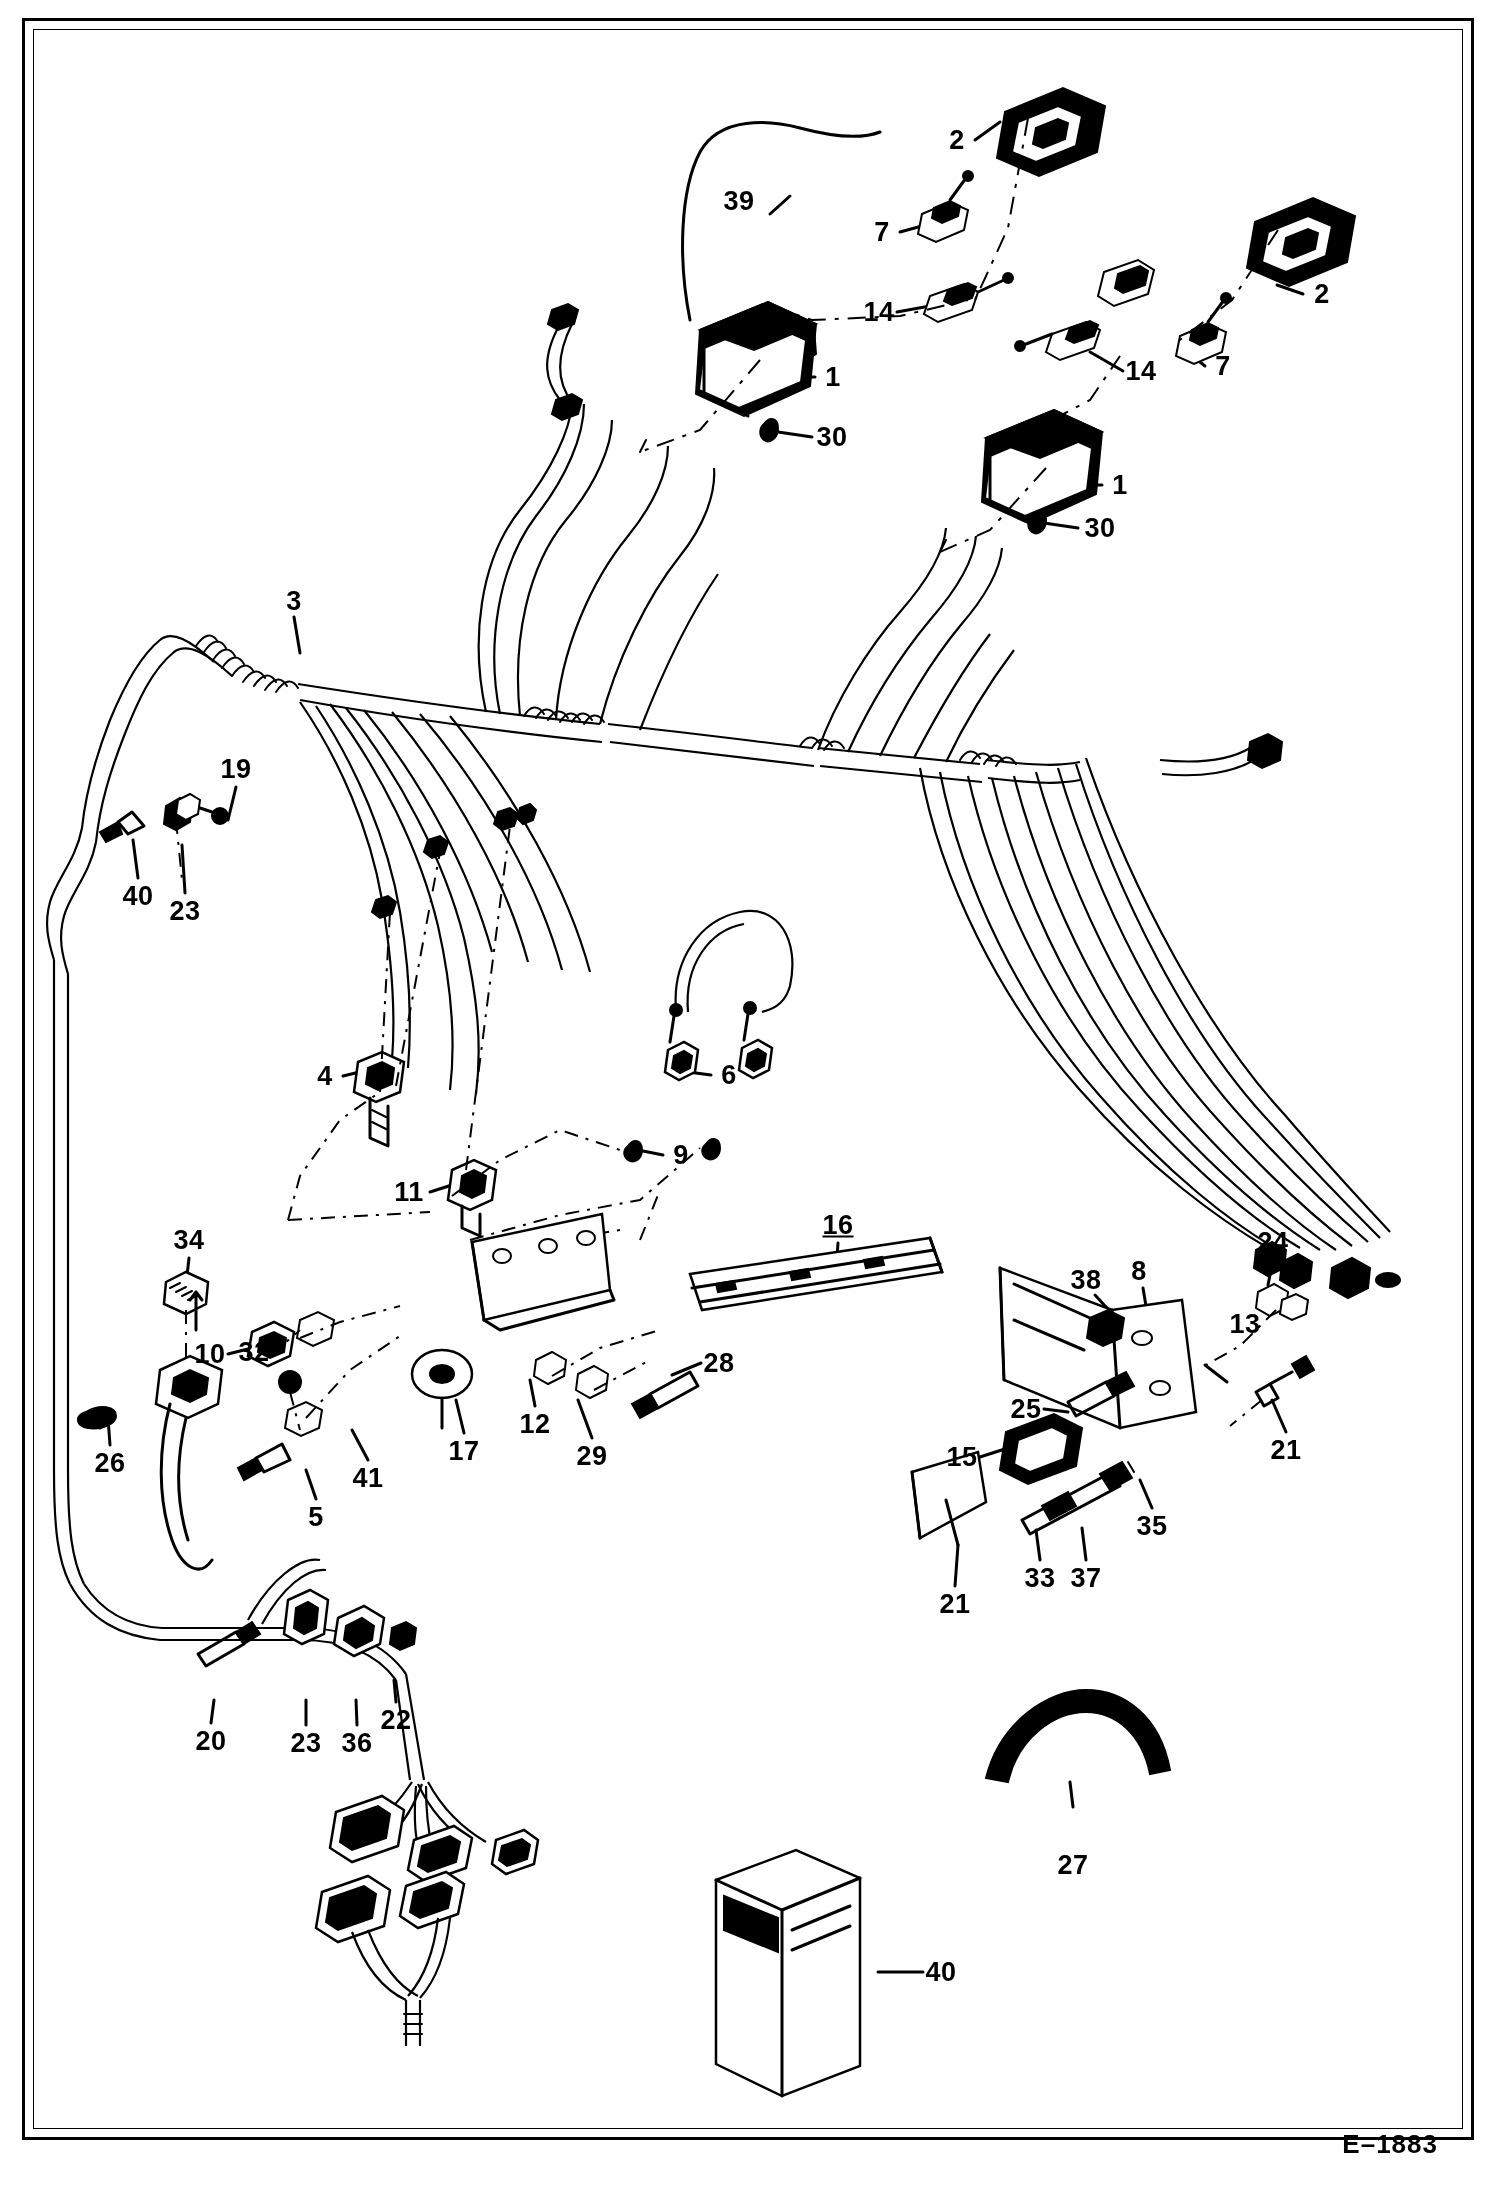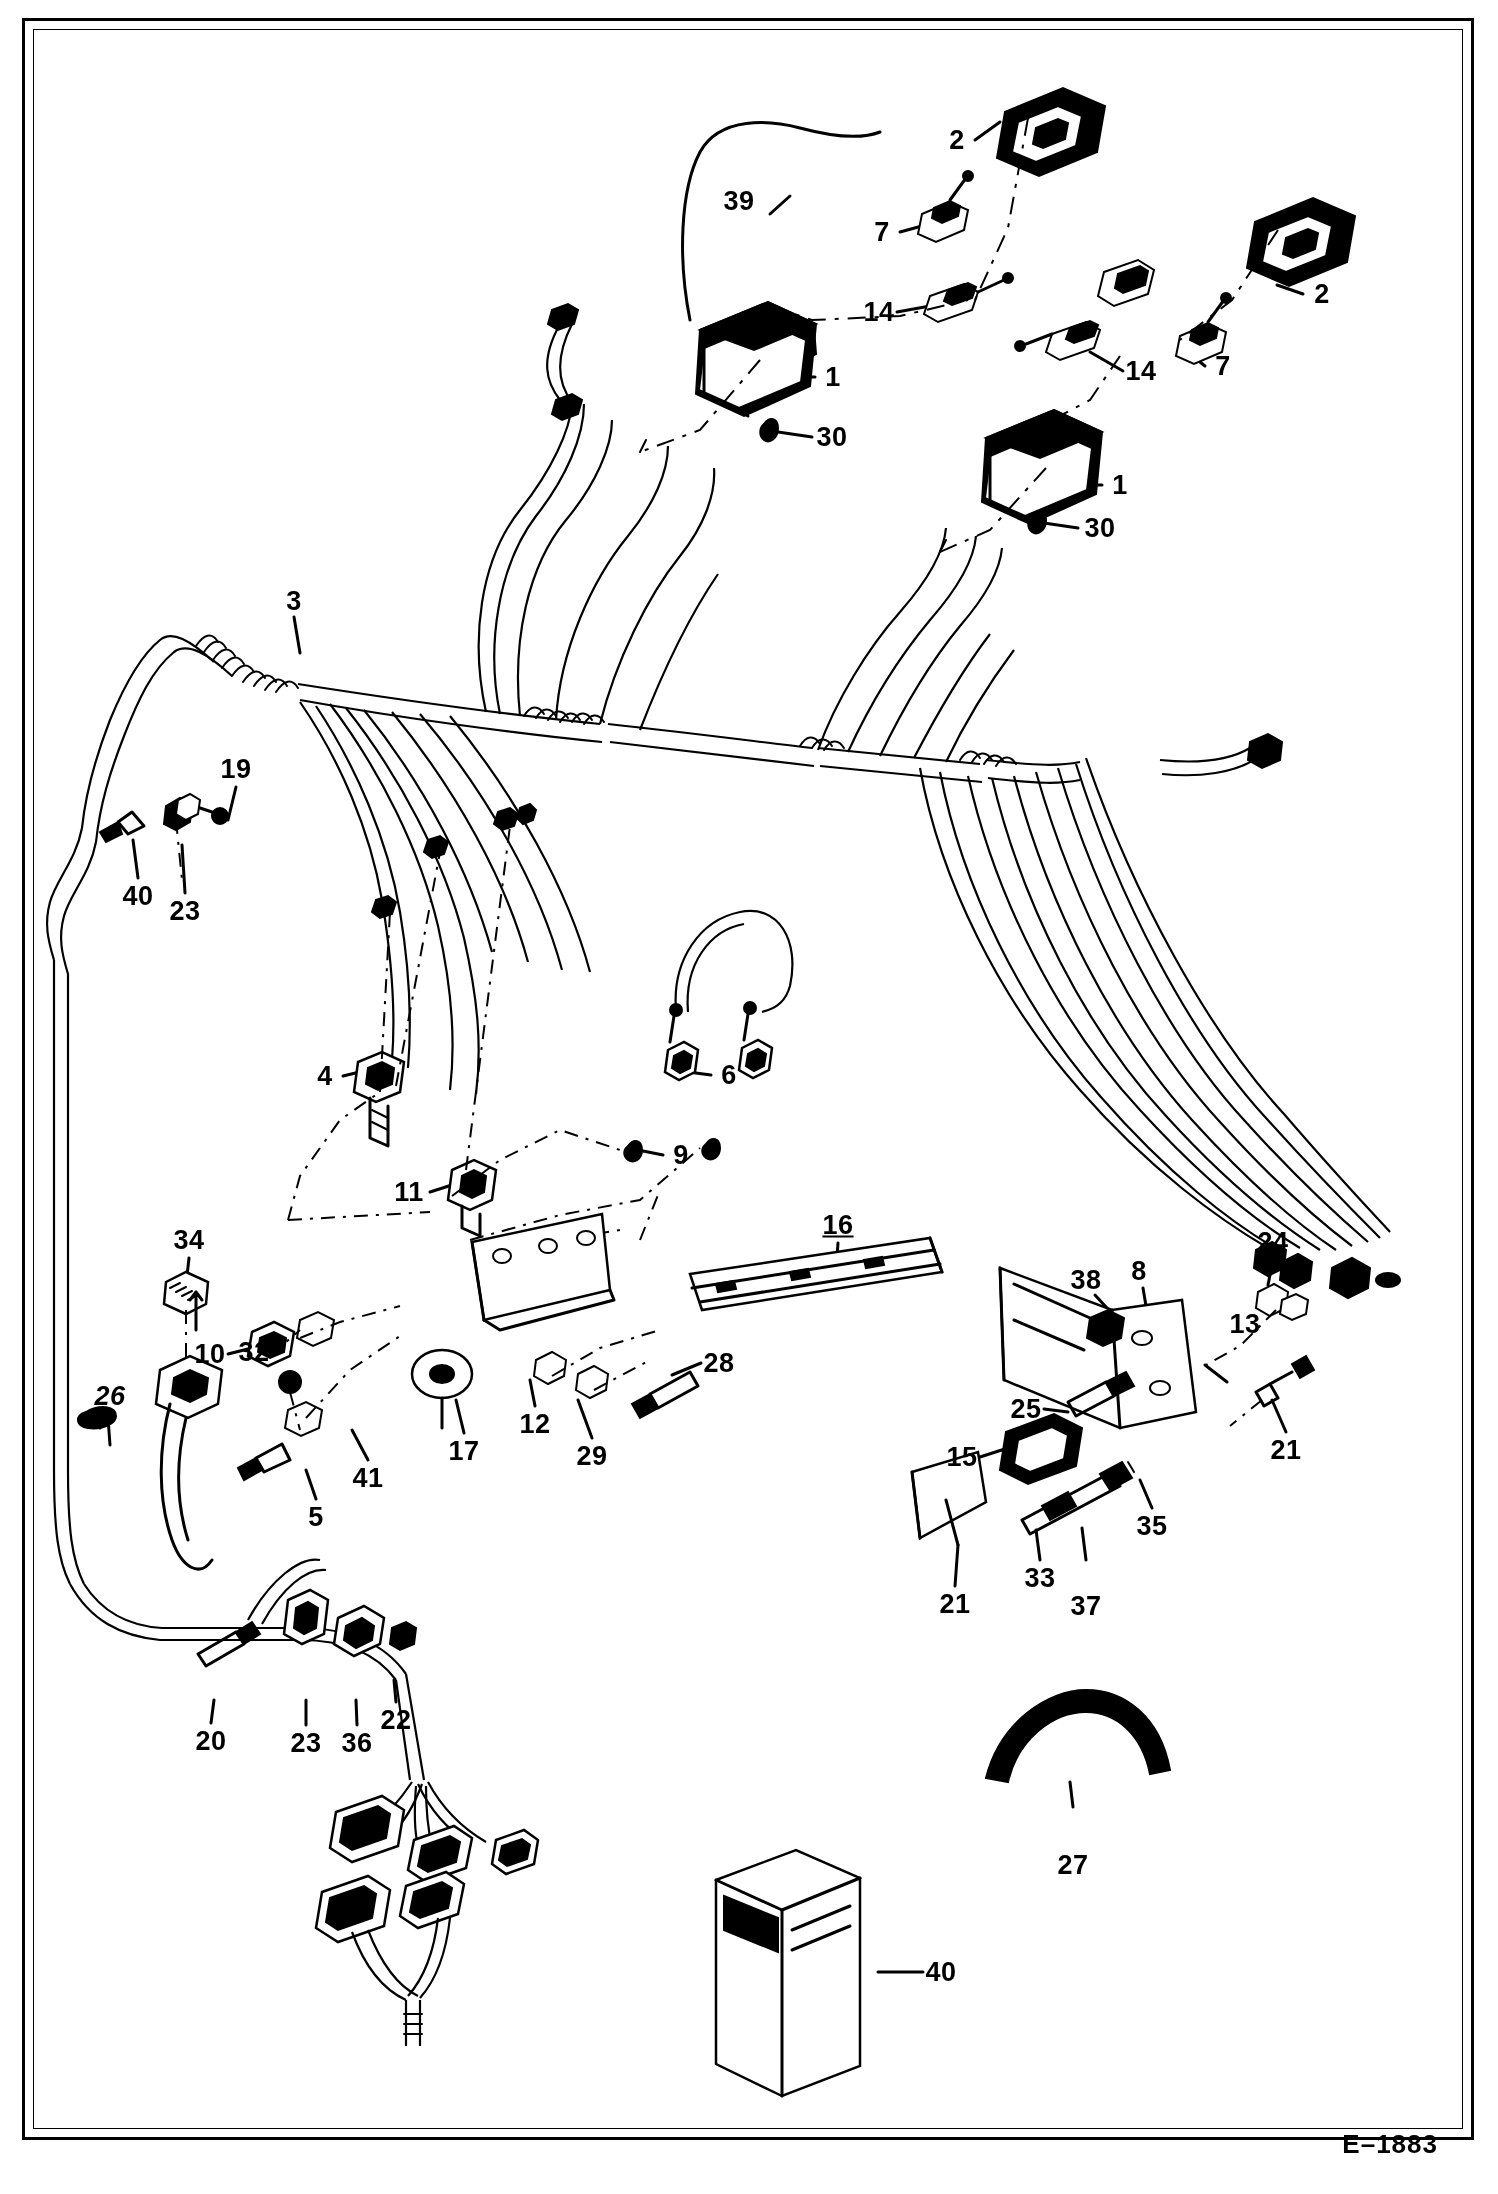--- a/index.html
+++ b/index.html
@@ -555,24 +555,24 @@
     <span class="callout" style="left:254px;top:1352px;">32</span>
     <span class="callout" style="left:1245px;top:1324px;">13</span>
     <span class="callout" style="left:535px;top:1424px;">12</span>
     <span class="callout" style="left:592px;top:1456px;">29</span>
     <span class="callout" style="left:464px;top:1451px;">17</span>
     <span class="callout" style="left:1026px;top:1409px;">25</span>
     <span class="callout" style="left:962px;top:1457px;">15</span>
     <span class="callout" style="left:1286px;top:1450px;">21</span>
     <span class="callout" style="left:368px;top:1478px;">41</span>
     <span class="callout" style="left:316px;top:1517px;">5</span>
-    <span class="callout" style="left:110px;top:1396px;font-style:italic;">26</span>
+    <span class="callout" style="left:110px;top:1463px;">26</span>
     <span class="callout" style="left:1152px;top:1526px;">35</span>
     <span class="callout" style="left:1040px;top:1578px;">33</span>
-    <span class="callout" style="left:1086px;top:1578px;margin-top:28px;">37</span>
+    <span class="callout" style="left:1086px;top:1578px;">37</span>
     <span class="callout" style="left:955px;top:1604px;">21</span>
     <span class="callout" style="left:211px;top:1741px;">20</span>
     <span class="callout" style="left:306px;top:1743px;">23</span>
     <span class="callout" style="left:357px;top:1743px;">36</span>
     <span class="callout" style="left:396px;top:1720px;">22</span>
     <span class="callout" style="left:1073px;top:1825px;margin-top:40px;">27</span>
     <span class="callout" style="left:941px;top:1972px;">40</span>
   </div>
 
   <div id="plate-code">E–1883</div>

